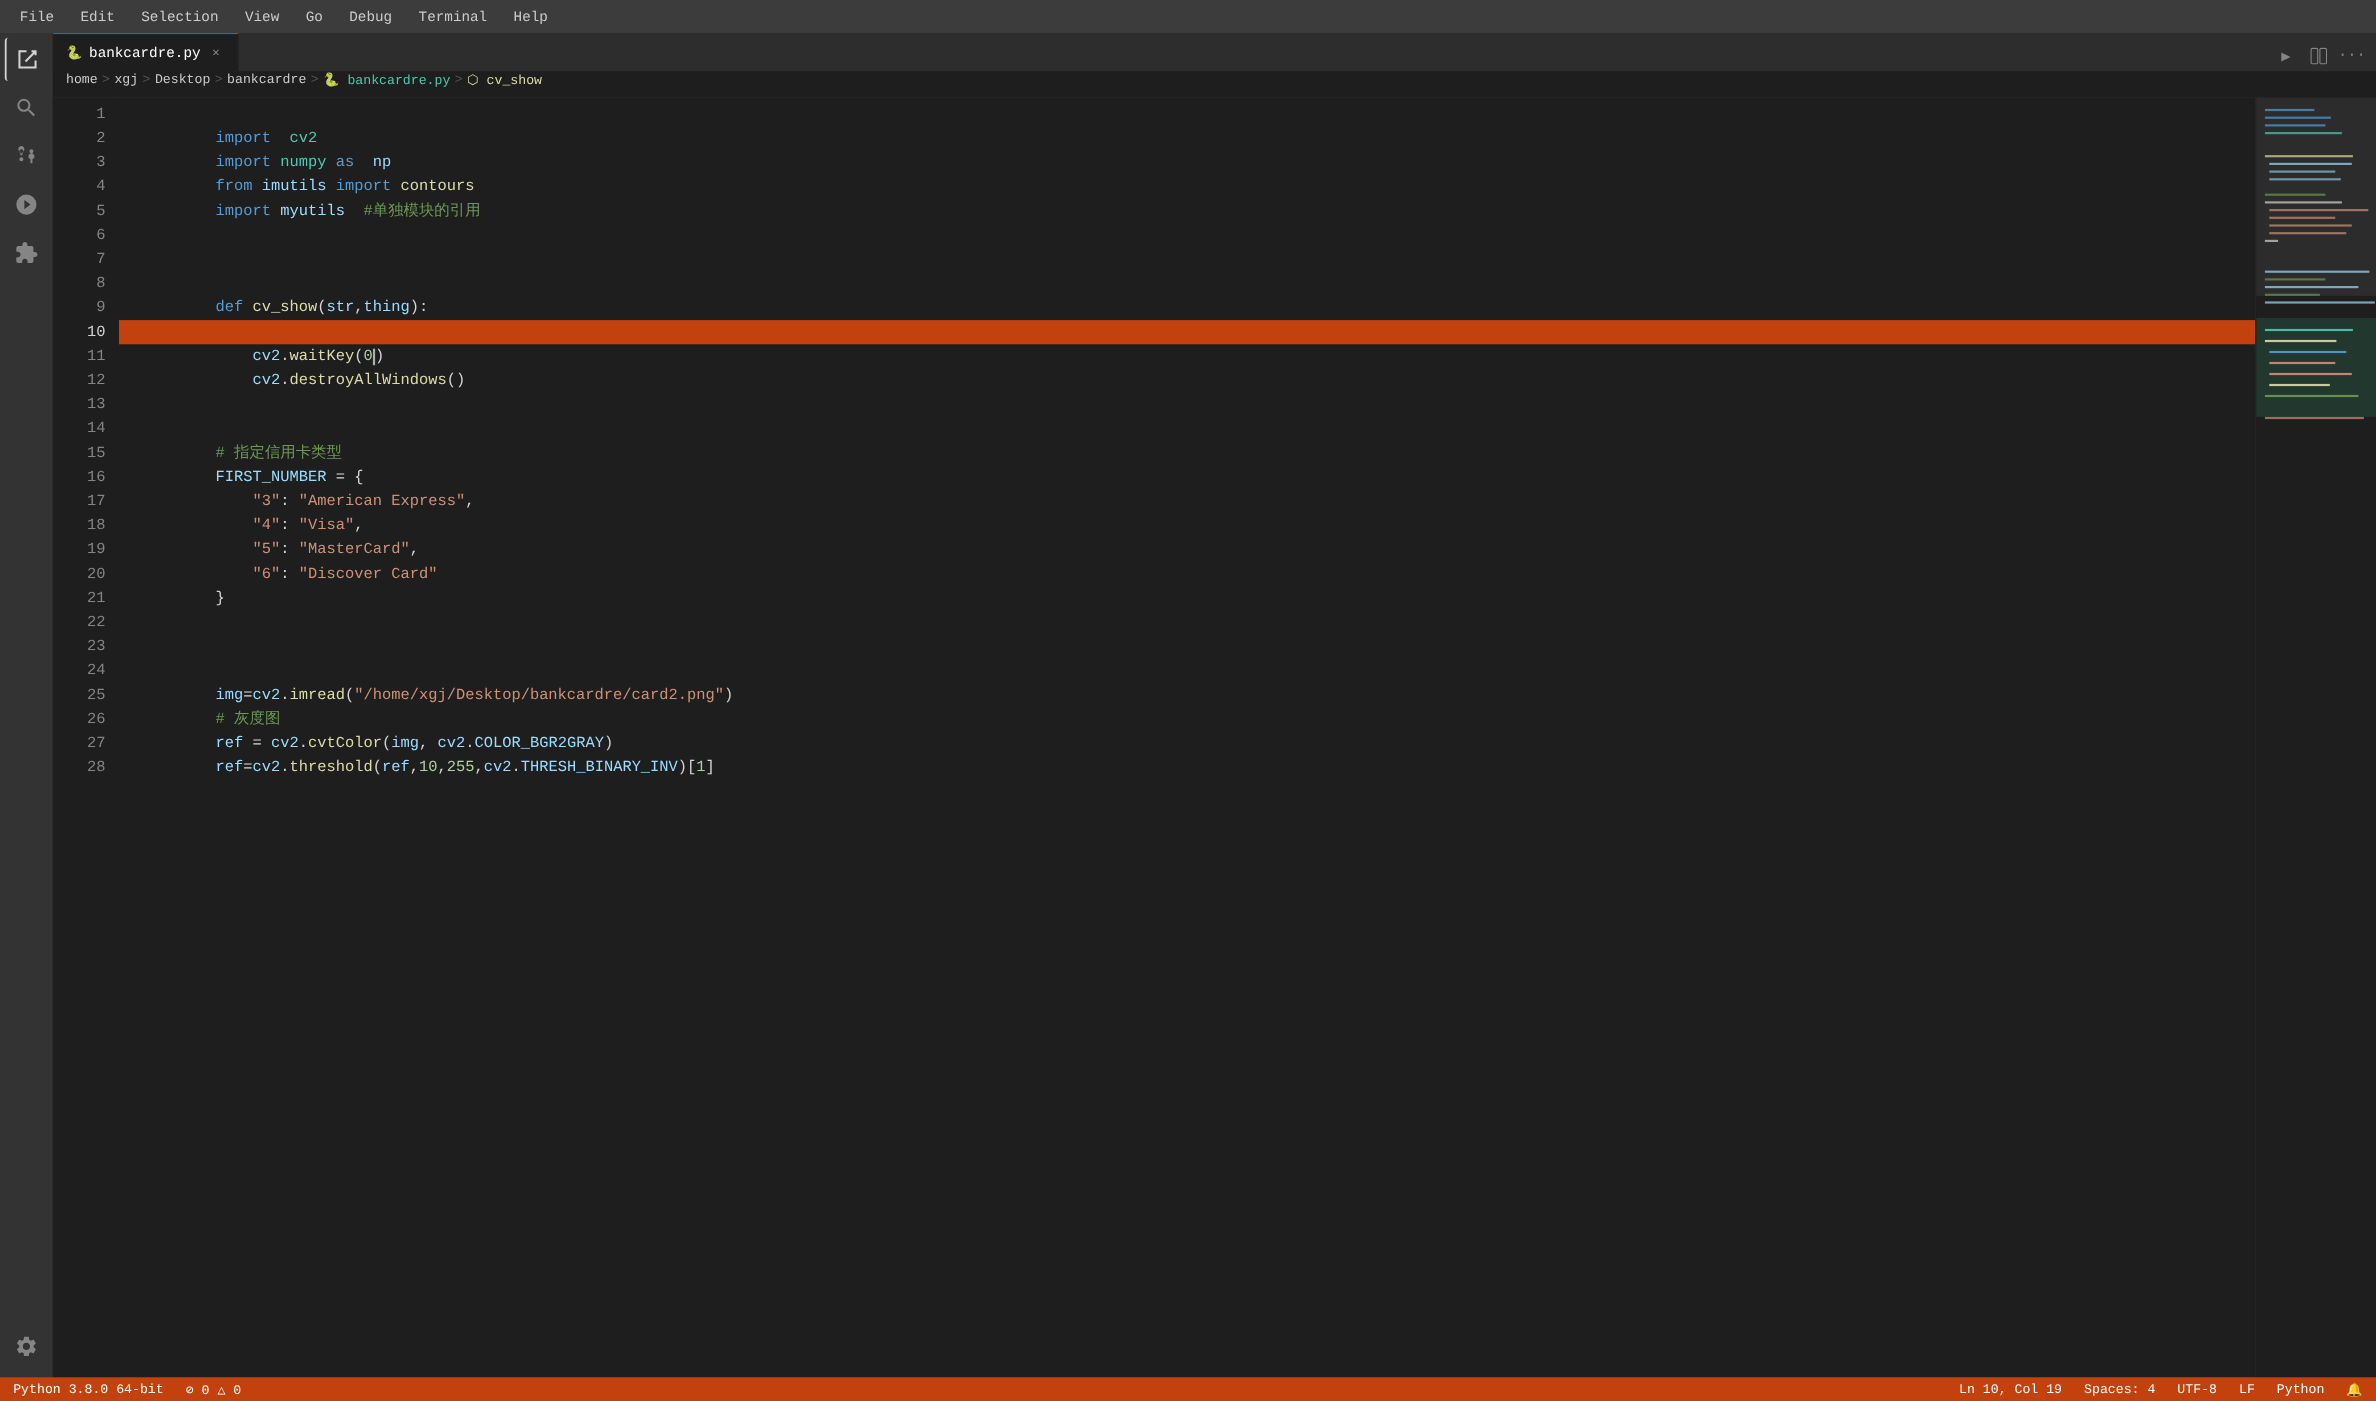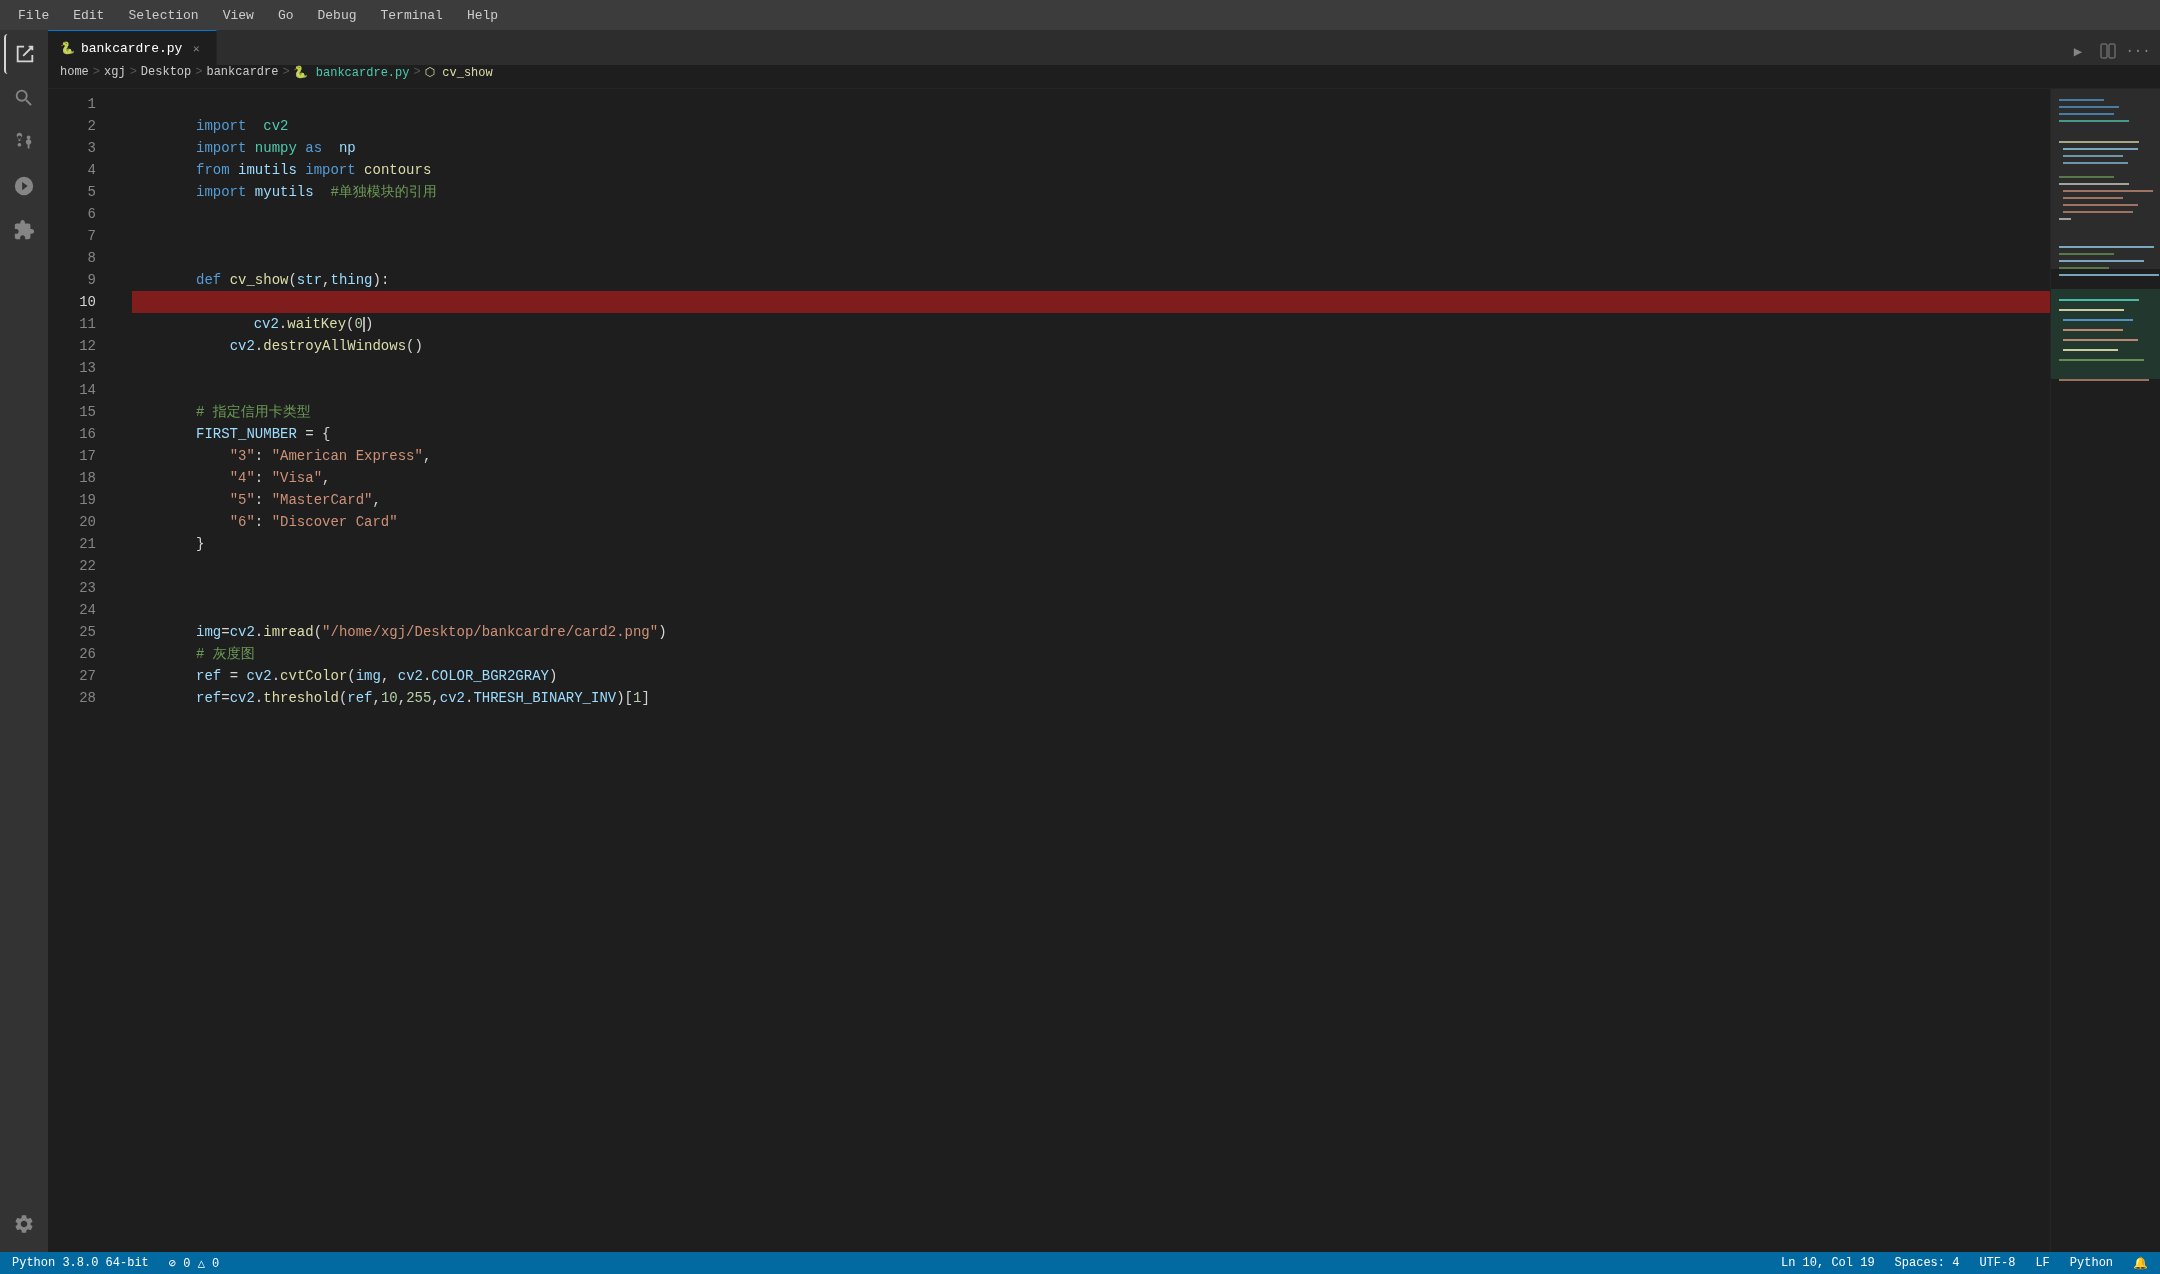--- a/index.html
+++ b/index.html
@@ -155,22 +155,21 @@
       line-height: 22px;
       font-size: 14px;
     }
     .code-line {
       height: 22px;
       padding-left: 4px;
       white-space: pre;
       position: relative;
     }
     .code-line.active-line {
-      background: #7f1d1d;
-      margin-left: 24px;
+      background: #c2410c;
     }
 
     
     .kw { color: #569cd6; }       
     .fn { color: #dcdcaa; }        
     .str { color: #ce9178; }       
     .num { color: #b5cea8; }       
     .cmt { color: #6a9955; }       
     .var { color: #9cdcfe; }       
     .cls { color: #4ec9b0; }        
@@ -189,21 +188,21 @@
       position: absolute;
       top: 0;
       left: 0;
       right: 0;
       height: 180px;
       background: rgba(100,100,100,0.2);
     }
 
     
     #statusbar {
-      background: #0369a1;
+      background: #c2410c;
       height: 22px;
       display: flex;
       align-items: center;
       padding: 0 8px;
       gap: 12px;
       font-size: 12px;
       color: #ffffff;
       flex-shrink: 0;
     }
     .status-item {

